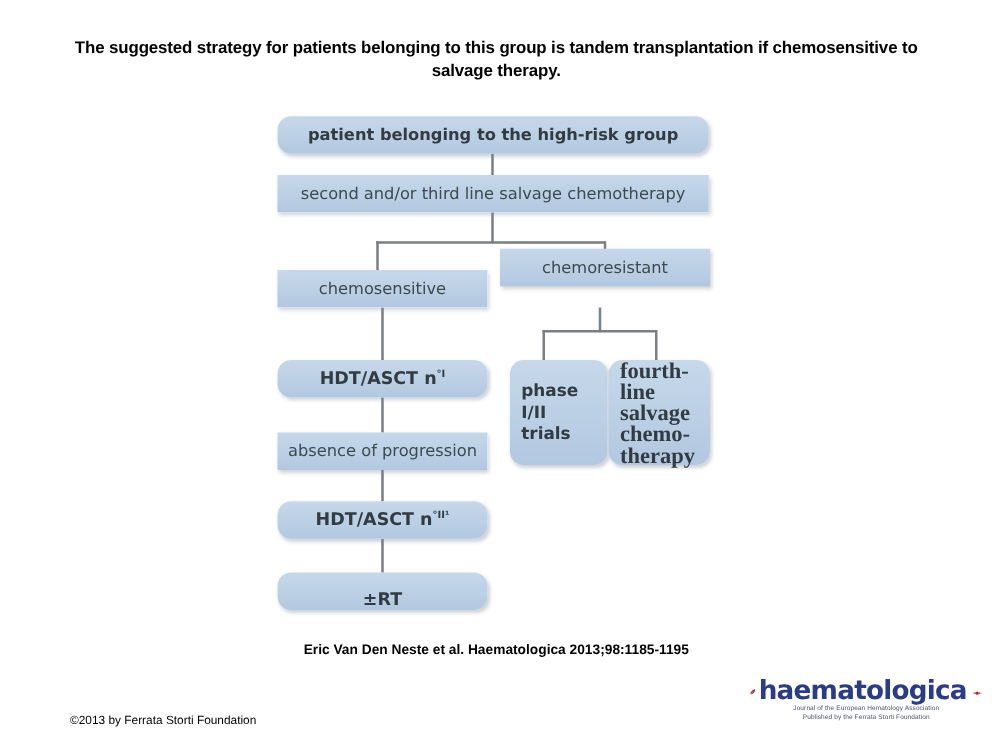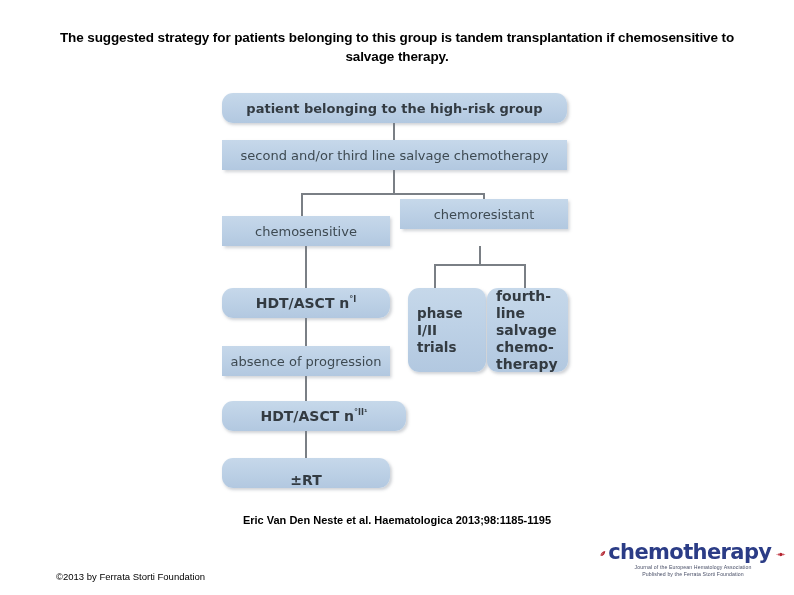--- a/index.html
+++ b/index.html
@@ -177,49 +177,49 @@
   </div>
 
   <div class="node bold" style="left:222px; top:208px; width:168px; height:30px; font-size:14px;align-items:center;">
     <span><span>HDT/ASCT n</span><span class="sup">°I</span></span>
   </div>
 
   <div class="node" style="left:222px; top:266px; width:168px; height:30px;">
     <span>absence of progression</span>
   </div>
 
-  <div class="node bold" style="left:222px; top:321px; width:184px; height:30px; font-size:14px;">
+  <div class="node bold" style="left:222px; top:321px; width:168px; height:30px; font-size:14px;">
     <span><span>HDT/ASCT n</span><span class="sup">°II¹</span></span>
   </div>
 
   <div class="node bold" style="left:222px; top:378px; width:168px; height:30px; font-size:14px;align-items:flex-end;">
     <span>±RT</span>
   </div>
 
   <div class="node bold left" style="left:408px; top:208px; width:78px; height:84px; font-size:13.5px; line-height:17px;">
     <span>phase I/II trials</span>
   </div>
 
-  <div class="node bold left" style="left:487px; top:208px; width:81px; height:84px; font-size:14px; line-height:17px;">
+  <div class="node bold left" style="left:487px; top:208px; width:81px; height:84px; font-size:18px; line-height:17px;font-family:Liberation Serif, serif;">
     <span>fourth-line salvage chemo-therapy</span>
   </div>
 
 </div>
 
 <div id="citation">Eric Van Den Neste et al. Haematologica 2013;98:1185-1195</div>
 
 <div id="copyright">©2013 by Ferrata Storti Foundation</div>
 
 <div id="logo">
   <div id="logo-wordmark-row">
     <svg id="logo-mark-left" viewBox="0 0 13 13">
       <path d="M1,11 C1,6 5,2 11,1 C11,7 7,11 2,12 Z" fill="#b32430"></path>
       <path d="M1.5,11.5 L7,5" stroke="#ffffff" stroke-width="0.8" fill="none"></path>
     </svg>
-    <span id="logo-wordmark">chemotherapy</span>
+    <span id="logo-wordmark">haematologica</span>
     <svg id="logo-mark-right" viewBox="0 0 20 11">
       <circle cx="10" cy="5.5" r="3.4" fill="#b32430"></circle>
       <circle cx="5.4" cy="5.5" r="2.1" fill="#c9505a"></circle>
       <circle cx="14.6" cy="5.5" r="2.1" fill="#c9505a"></circle>
       <circle cx="2" cy="5.5" r="1.3" fill="#d9838a"></circle>
       <circle cx="18" cy="5.5" r="1.3" fill="#d9838a"></circle>
     </svg>
   </div>
   <div class="logo-tag">Journal of the European Hematology Association</div>
   <div class="logo-tag">Published by the Ferrata Storti Foundation</div>

